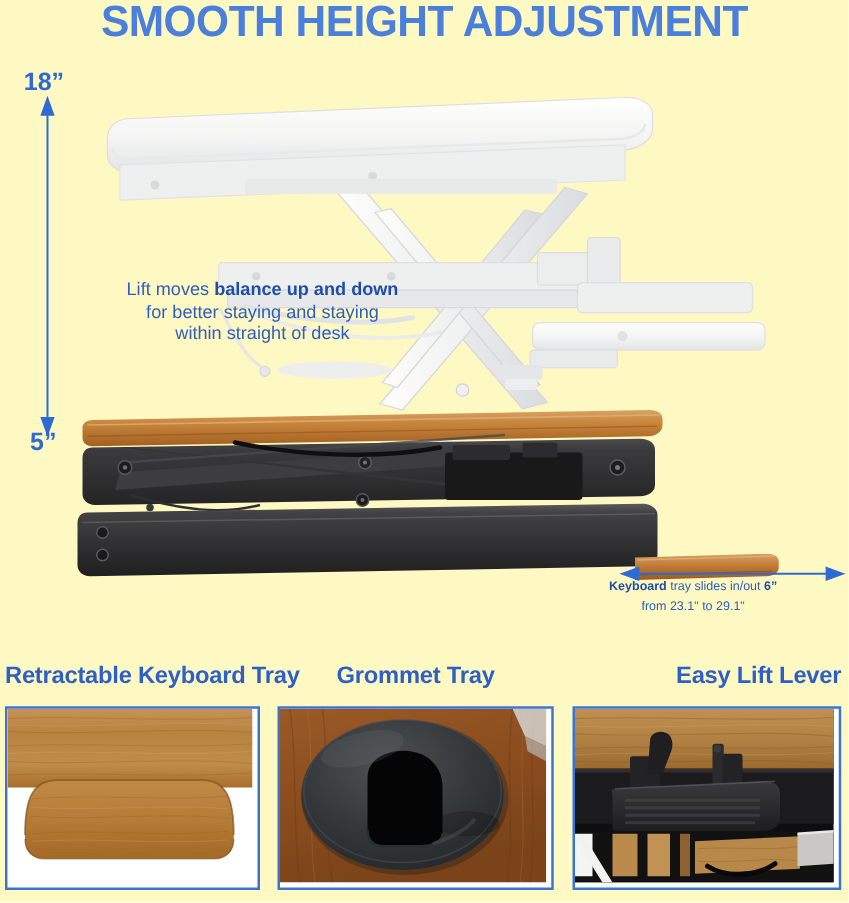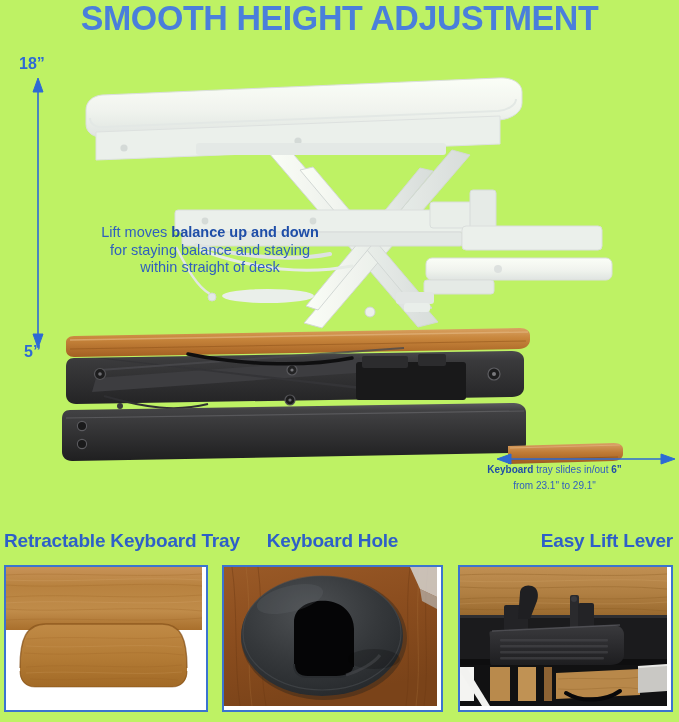--- a/index.html
+++ b/index.html
@@ -9,21 +9,21 @@
     background: #ffffff;
   }
   body {
     font-family: "Liberation Sans", sans-serif;
     -webkit-font-smoothing: antialiased;
   }
   #page {
     position: relative;
     width: 679px;
     height: 722px;
-    background: #bef264;
+    background: #fef9c3;
     overflow: hidden;
   }
 
   
   #title {
     position: absolute;
     left: 0;
     top: -2px;
     width: 679px;
     text-align: center;
@@ -45,21 +45,21 @@
     width: 679px;
     height: 480px;
   }
   #hero-svg { display: block; }
 
   
   .dim-label {
     position: absolute;
     font-family: "Liberation Sans", sans-serif;
     font-weight: bold;
-    font-size: 16px;
+    font-size: 20px;
     color: #2e6ad4;
     white-space: nowrap;
   }
   #label-18 { left: 19px; top: 55px; }
   #label-5  { left: 24px; top: 343px; }
 
   
   #desk-note {
     position: absolute;
     left: 60px;
@@ -265,21 +265,21 @@
       <polygon points="497,459 511,454 511,464"></polygon>
       <polygon points="675,459 661,454 661,464"></polygon>
     </g>
   </svg>
 
   <div class="dim-label" id="label-18">18”</div>
   <div class="dim-label" id="label-5">5”</div>
 
   <div id="desk-note">
     <span>Lift moves </span><span class="strong">balance up and down</span><br>
-    <span>for staying balance and staying</span><br>
+    <span>for better staying and staying</span><br>
     <span>within straight of desk</span>
   </div>
 
   <div id="kb-note">
     <span class="strong">Keyboard</span><span> tray slides in/out </span><span class="strong">6”</span><br>
     <span>from 23.1" to 29.1"</span>
   </div>
 
   <div id="features">
 
@@ -327,21 +327,21 @@
           </g>
           <g stroke="#d9ab70" stroke-width="0.6" opacity="0.32" fill="none">
             <path d="M20,79 C70,82 130,76 176,80"></path>
             <path d="M20,106 C70,103 130,109 176,105"></path>
           </g>
         </svg>
       </div>
     </div>
 
     <div class="feature" id="feature-1">
-      <div class="feature-title">Keyboard Hole</div>
+      <div class="feature-title">Grommet Tray</div>
       <div class="feature-frame">
         <svg width="213" height="139" viewBox="0 0 213 139" xmlns="http://www.w3.org/2000/svg">
           <defs>
             <linearGradient id="gh-wood" x1="0" y1="0" x2="0.35" y2="1">
               <stop offset="0%" stop-color="#9a5a27"></stop>
               <stop offset="45%" stop-color="#8c4e1f"></stop>
               <stop offset="100%" stop-color="#7a4319"></stop>
             </linearGradient>
             <radialGradient id="gh-ring" cx="0.42" cy="0.3" r="0.78">
               <stop offset="0%" stop-color="#4e5154"></stop>

